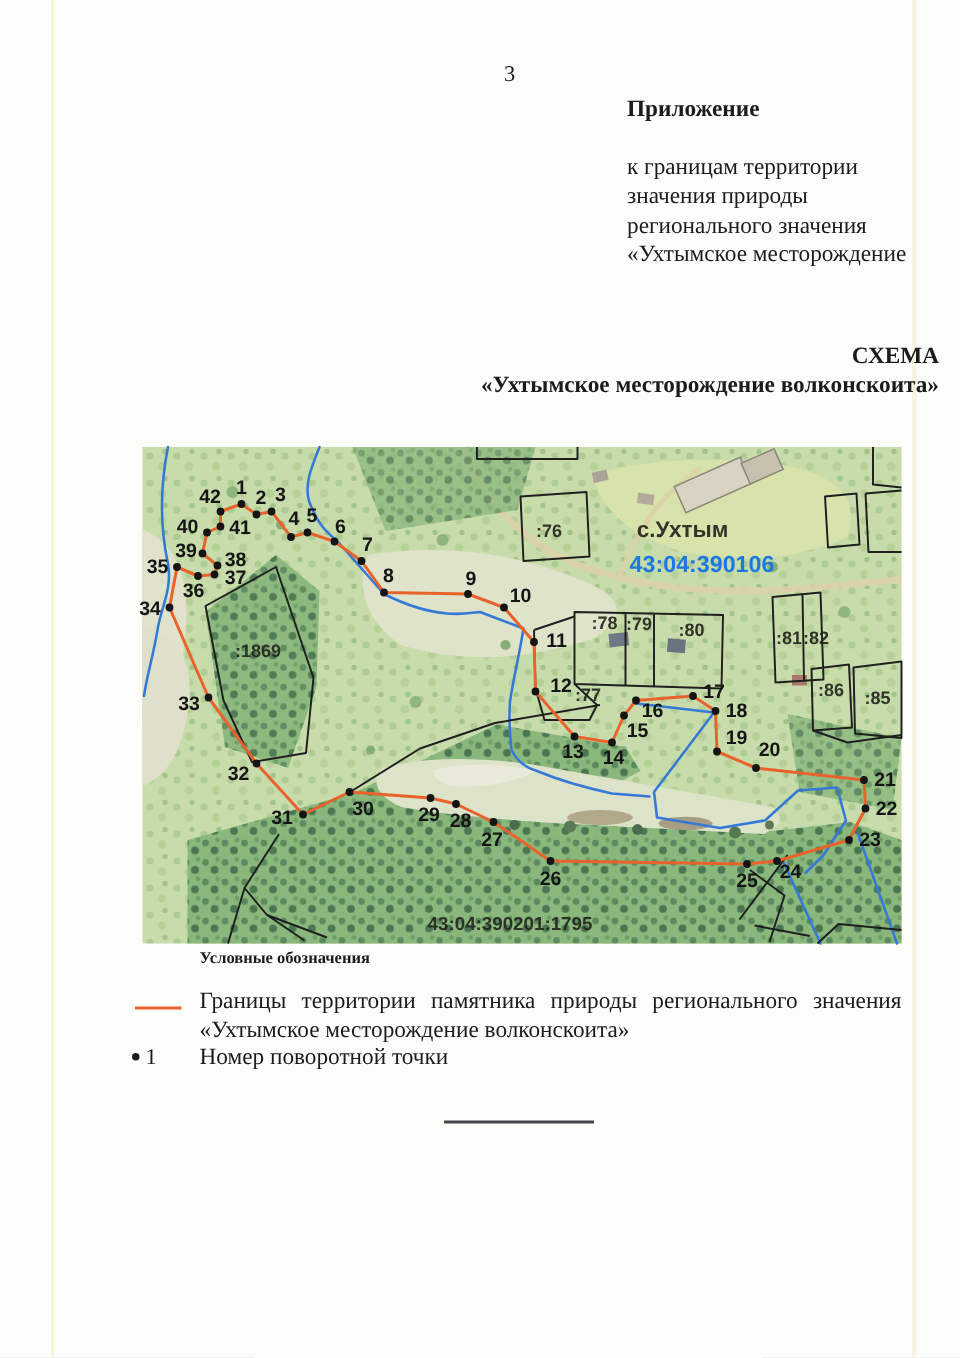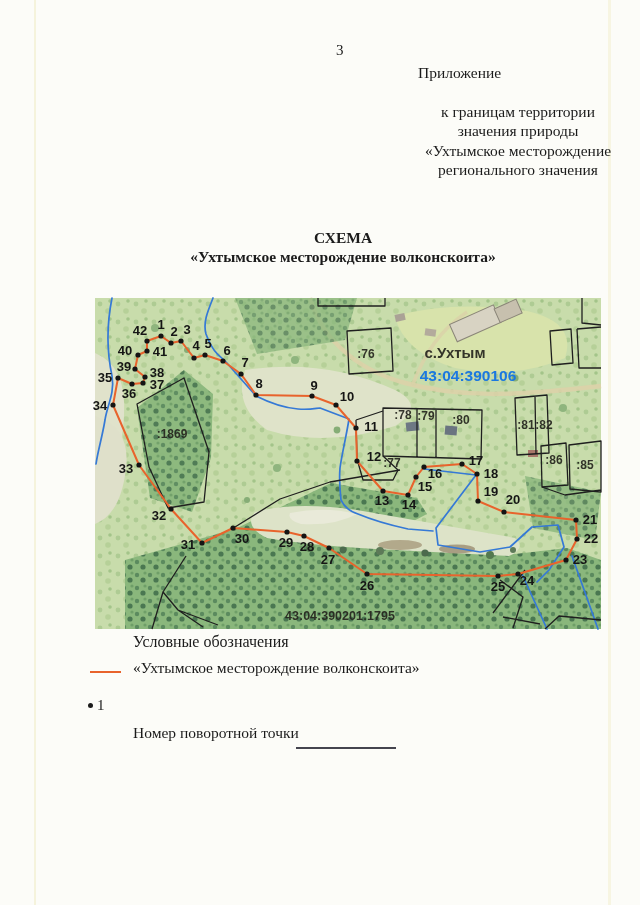--- a/index.html
+++ b/index.html
@@ -2,54 +2,54 @@
 <html><head>
 <meta charset="utf-8">
 <style>
   html,body{margin:0;padding:0;background:#e9e9e9;}
   .page{position:relative;width:640px;height:905px;margin:0 auto;background:#fcfcf8;
         font-family:"Liberation Serif",serif;color:#1b1b1b;overflow:hidden;}
   .streak{position:absolute;top:0;height:905px;pointer-events:none;}
   .streak.s1{left:34px;width:2px;background:rgba(222,210,110,.20);}
   .streak.s2{left:608px;width:3px;background:rgba(222,210,110,.16);}
   .page-number{position:absolute;left:336px;top:42px;font-size:15px;}
-  .appendix-label{position:absolute;left:418px;top:64px;font-size:15.5px;}
-  .appendix-block{position:absolute;left:418px;top:102px;font-size:15.5px;line-height:19.4px;width:200px;text-align:center;}
-  .schema-title{position:absolute;left:60px;top:229px;width:566px;text-align:center;
+  .appendix-label{position:absolute;left:418px;top:64px;font-size:15.5px;font-weight:bold;}
+  .appendix-block{position:absolute;left:418px;top:102px;font-size:15.5px;line-height:19.4px;width:200px;}
+  .schema-title{position:absolute;left:60px;top:229px;width:566px;text-align:right;
                 font-weight:bold;font-size:15.5px;line-height:18.6px;}
   .map-wrap{position:absolute;left:95px;top:298px;width:506px;height:331px;}
   .map-wrap svg{display:block;overflow:visible;}
   #map-svg text{font-family:"Liberation Sans",sans-serif;}
-  .legend-header{position:absolute;left:133px;top:633px;font-weight:normal;font-size:16px;}
+  .legend-header{position:absolute;left:133px;top:633px;font-weight:bold;font-size:11px;}
   .legend-swatch{position:absolute;left:90px;top:671px;width:31px;height:2px;}
   .legend-text{position:absolute;left:133px;top:659px;width:468px;font-size:15.5px;line-height:18.8px;}
   .legend-text .just{display:block;text-align:justify;text-align-last:justify;}
   .legend-text .plain{display:block;}
   .legend-point{position:absolute;left:88px;top:697px;font-size:15px;}
   .legend-point .dot{display:inline-block;width:5px;height:5px;border-radius:50%;background:#1b1b1b;
                      vertical-align:middle;margin-right:4px;margin-bottom:3px;}
-  .legend-point-label{position:absolute;left:133px;top:724px;font-size:15.5px;}
+  .legend-point-label{position:absolute;left:133px;top:696px;font-size:15.5px;}
   .rule{position:absolute;left:296px;top:747px;width:100px;height:1.6px;background:#44444e;}
 </style>
 </head>
 <body>
 
 <div class="page">
   <div class="streak s1"></div>
   <div class="streak s2"></div>
 
   <div class="page-number">3</div>
 
   <div class="appendix-label">Приложение</div>
 
   <div class="appendix-block">
     <div>к границам территории</div>
     <div>значения природы</div>
+    <div>регионального значения</div>
     <div>«Ухтымское месторождение</div>
-    <div>регионального значения</div>
   </div>
 
   <div class="schema-title">
     <div>СХЕМА</div>
     <div>«Ухтымское месторождение волконскоита»</div>
   </div>
 
   <div class="map-wrap">
     <svg id="map-svg" width="506" height="331" viewBox="0 0 506 331">
       <defs>
@@ -238,20 +238,21 @@
           <circle cx="52" cy="43" r="2.6" fill="#141414"></circle>
           <text x="45" y="37" text-anchor="middle" font-size="13" font-weight="bold" fill="#151515">42</text>
         </g>
     </svg>
   </div>
 
   <div class="legend-header">Условные обозначения</div>
 
   <div class="legend-swatch" style="background: rgb(232, 99, 44);"></div>
   <div class="legend-text">
+    <span class="just">Границы территории памятника природы регионального значения</span>
     <span class="plain">«Ухтымское месторождение волконскоита»</span>
   </div>
 
   <div class="legend-point">
     <span class="dot"></span><span>1</span>
   </div>
   <div class="legend-point-label">Номер поворотной точки</div>
 
   <div class="rule"></div>
 </div>

